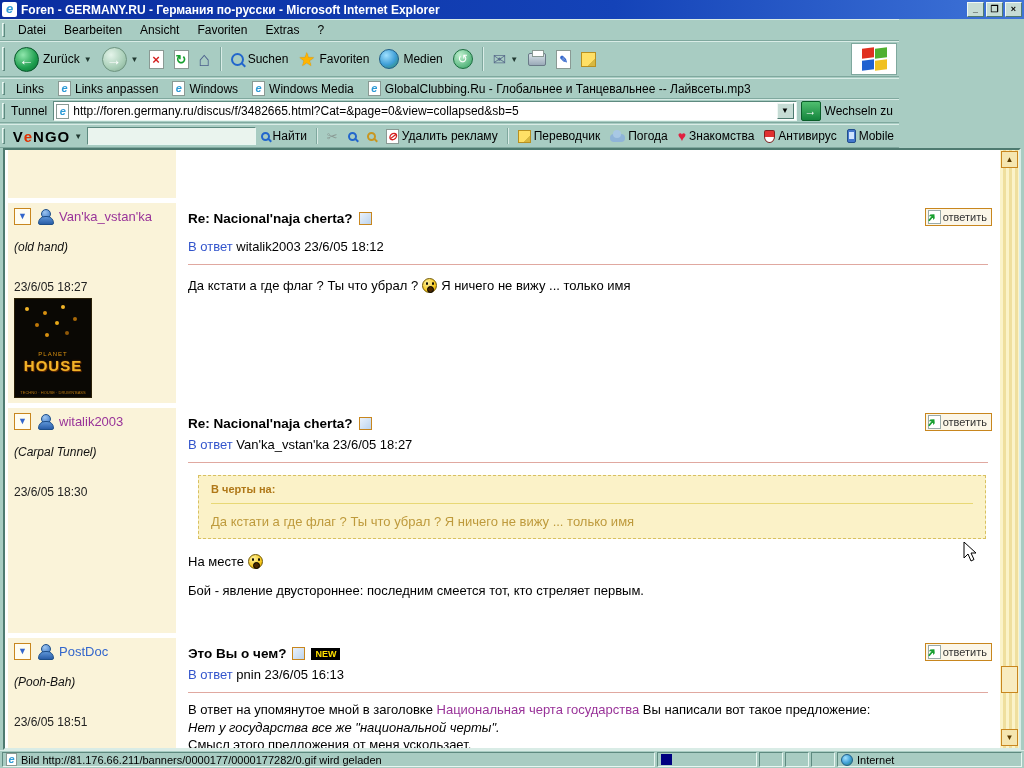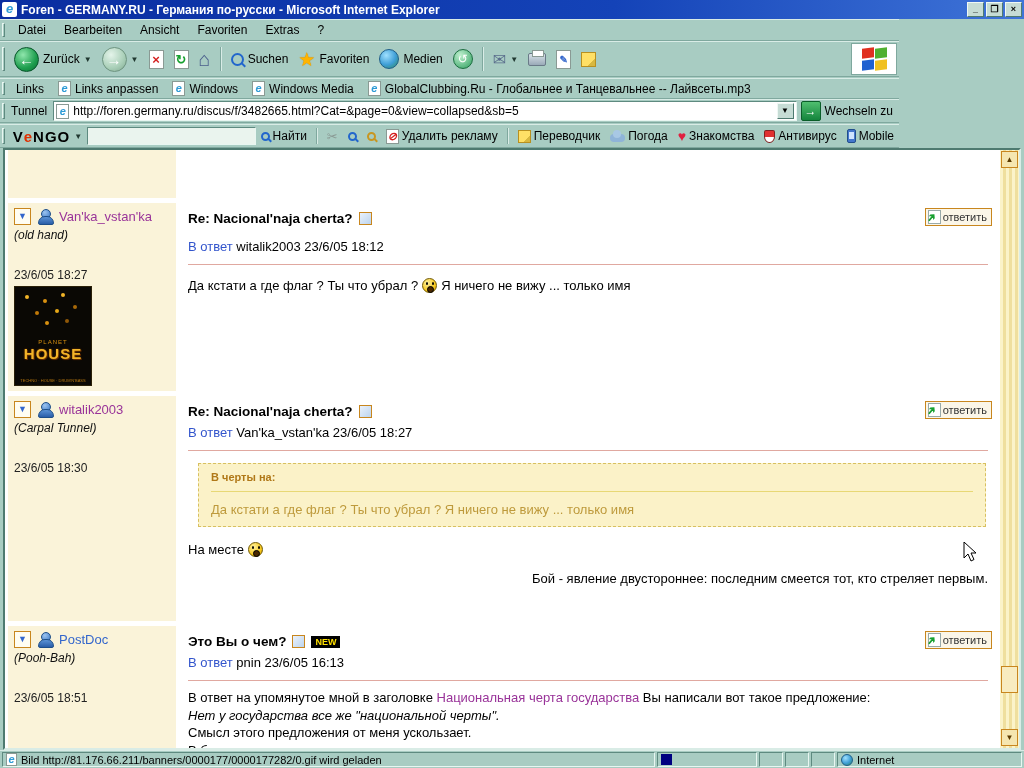--- a/index.html
+++ b/index.html
@@ -97,21 +97,21 @@
   .auth-row { display:flex; align-items:center; gap:6px; }
   .collapse-btn { width:17px; height:17px; border:1px solid #C8861E; background:#FFFDF2; color:#3366CC;
     font-size:9px; text-align:center; line-height:15px; flex:none; }
   .person { width:16px; height:16px; position:relative; flex:none; }
   .person::before { content:""; position:absolute; left:4px; top:0; width:8px; height:8px; border-radius:50%;
     background:radial-gradient(circle at 35% 30%,#9CC4F0,#3A76C4); border:1px solid #1D4E89; }
   .person::after { content:""; position:absolute; left:1px; bottom:0; width:14px; height:7px;
     border-radius:7px 7px 2px 2px; background:linear-gradient(#5C93D6,#2A5EA8); border:1px solid #1D4E89; }
   .author { font-size:13px; }
   .author.purple { color:#993399; } .author.blue { color:#3366CC; }
-  .rank { font-style:italic; font-size:12px; color:#111; margin-top:3px; }
+  .rank { font-style:italic; font-size:12px; color:#111; margin-top:15px; }
   .pdate { margin-top:26px; color:#222; font-size:12px; }
 
   .avatar { width:78px; height:100px; margin-top:4px; background:#0A0804; border:1px solid #2A2008;
     color:#E8A818; text-align:center; position:relative; overflow:hidden; }
   .avatar .av-top { font-size:6px; letter-spacing:1px; margin-top:52px; color:#D89010; }
   .avatar .av-main { font-size:15px; font-weight:bold; color:#F2B428;
     text-shadow:0 0 2px #803800, 1px 1px 0 #5A2800; letter-spacing:1px; }
   .avatar .av-sub { font-size:4px; color:#B87810; margin-top:16px; }
   .avatar::before { content:""; position:absolute; left:10px; top:8px; width:4px; height:4px; border-radius:50%;
     background:#F2B428; box-shadow:18px 4px 0 #D89010, 36px -2px 0 #F2B428, 10px 16px 0 #C07808,
@@ -397,21 +397,21 @@
         </div>
         <hr class="phr">
         <div class="quotebox">
           <div class="qhead">В черты на:</div>
           <hr class="qdiv">
           <div class="qtext">Да кстати а где флаг ? Ты что убрал ? Я ничего не вижу ... только имя</div>
         </div>
         <div class="ptext" style="margin-top:14px;">
           <span>На месте</span><span class="smiley"></span>
         </div>
-        <div class="ptext" style="text-align:right;">Бой - явление двустороннее: последним смеется тот, кто стреляет первым.</div>
+        <div class="ptext" style="">Бой - явление двустороннее: последним смеется тот, кто стреляет первым.</div>
         <span class="reply-btn">
           <span class="reply-ico"></span>
           <span>ответить</span>
         </span>
       </div>
     </div>
 
     <div class="post" style="min-height:160px;">
       <div class="sidebar">
         <div class="auth-row">

